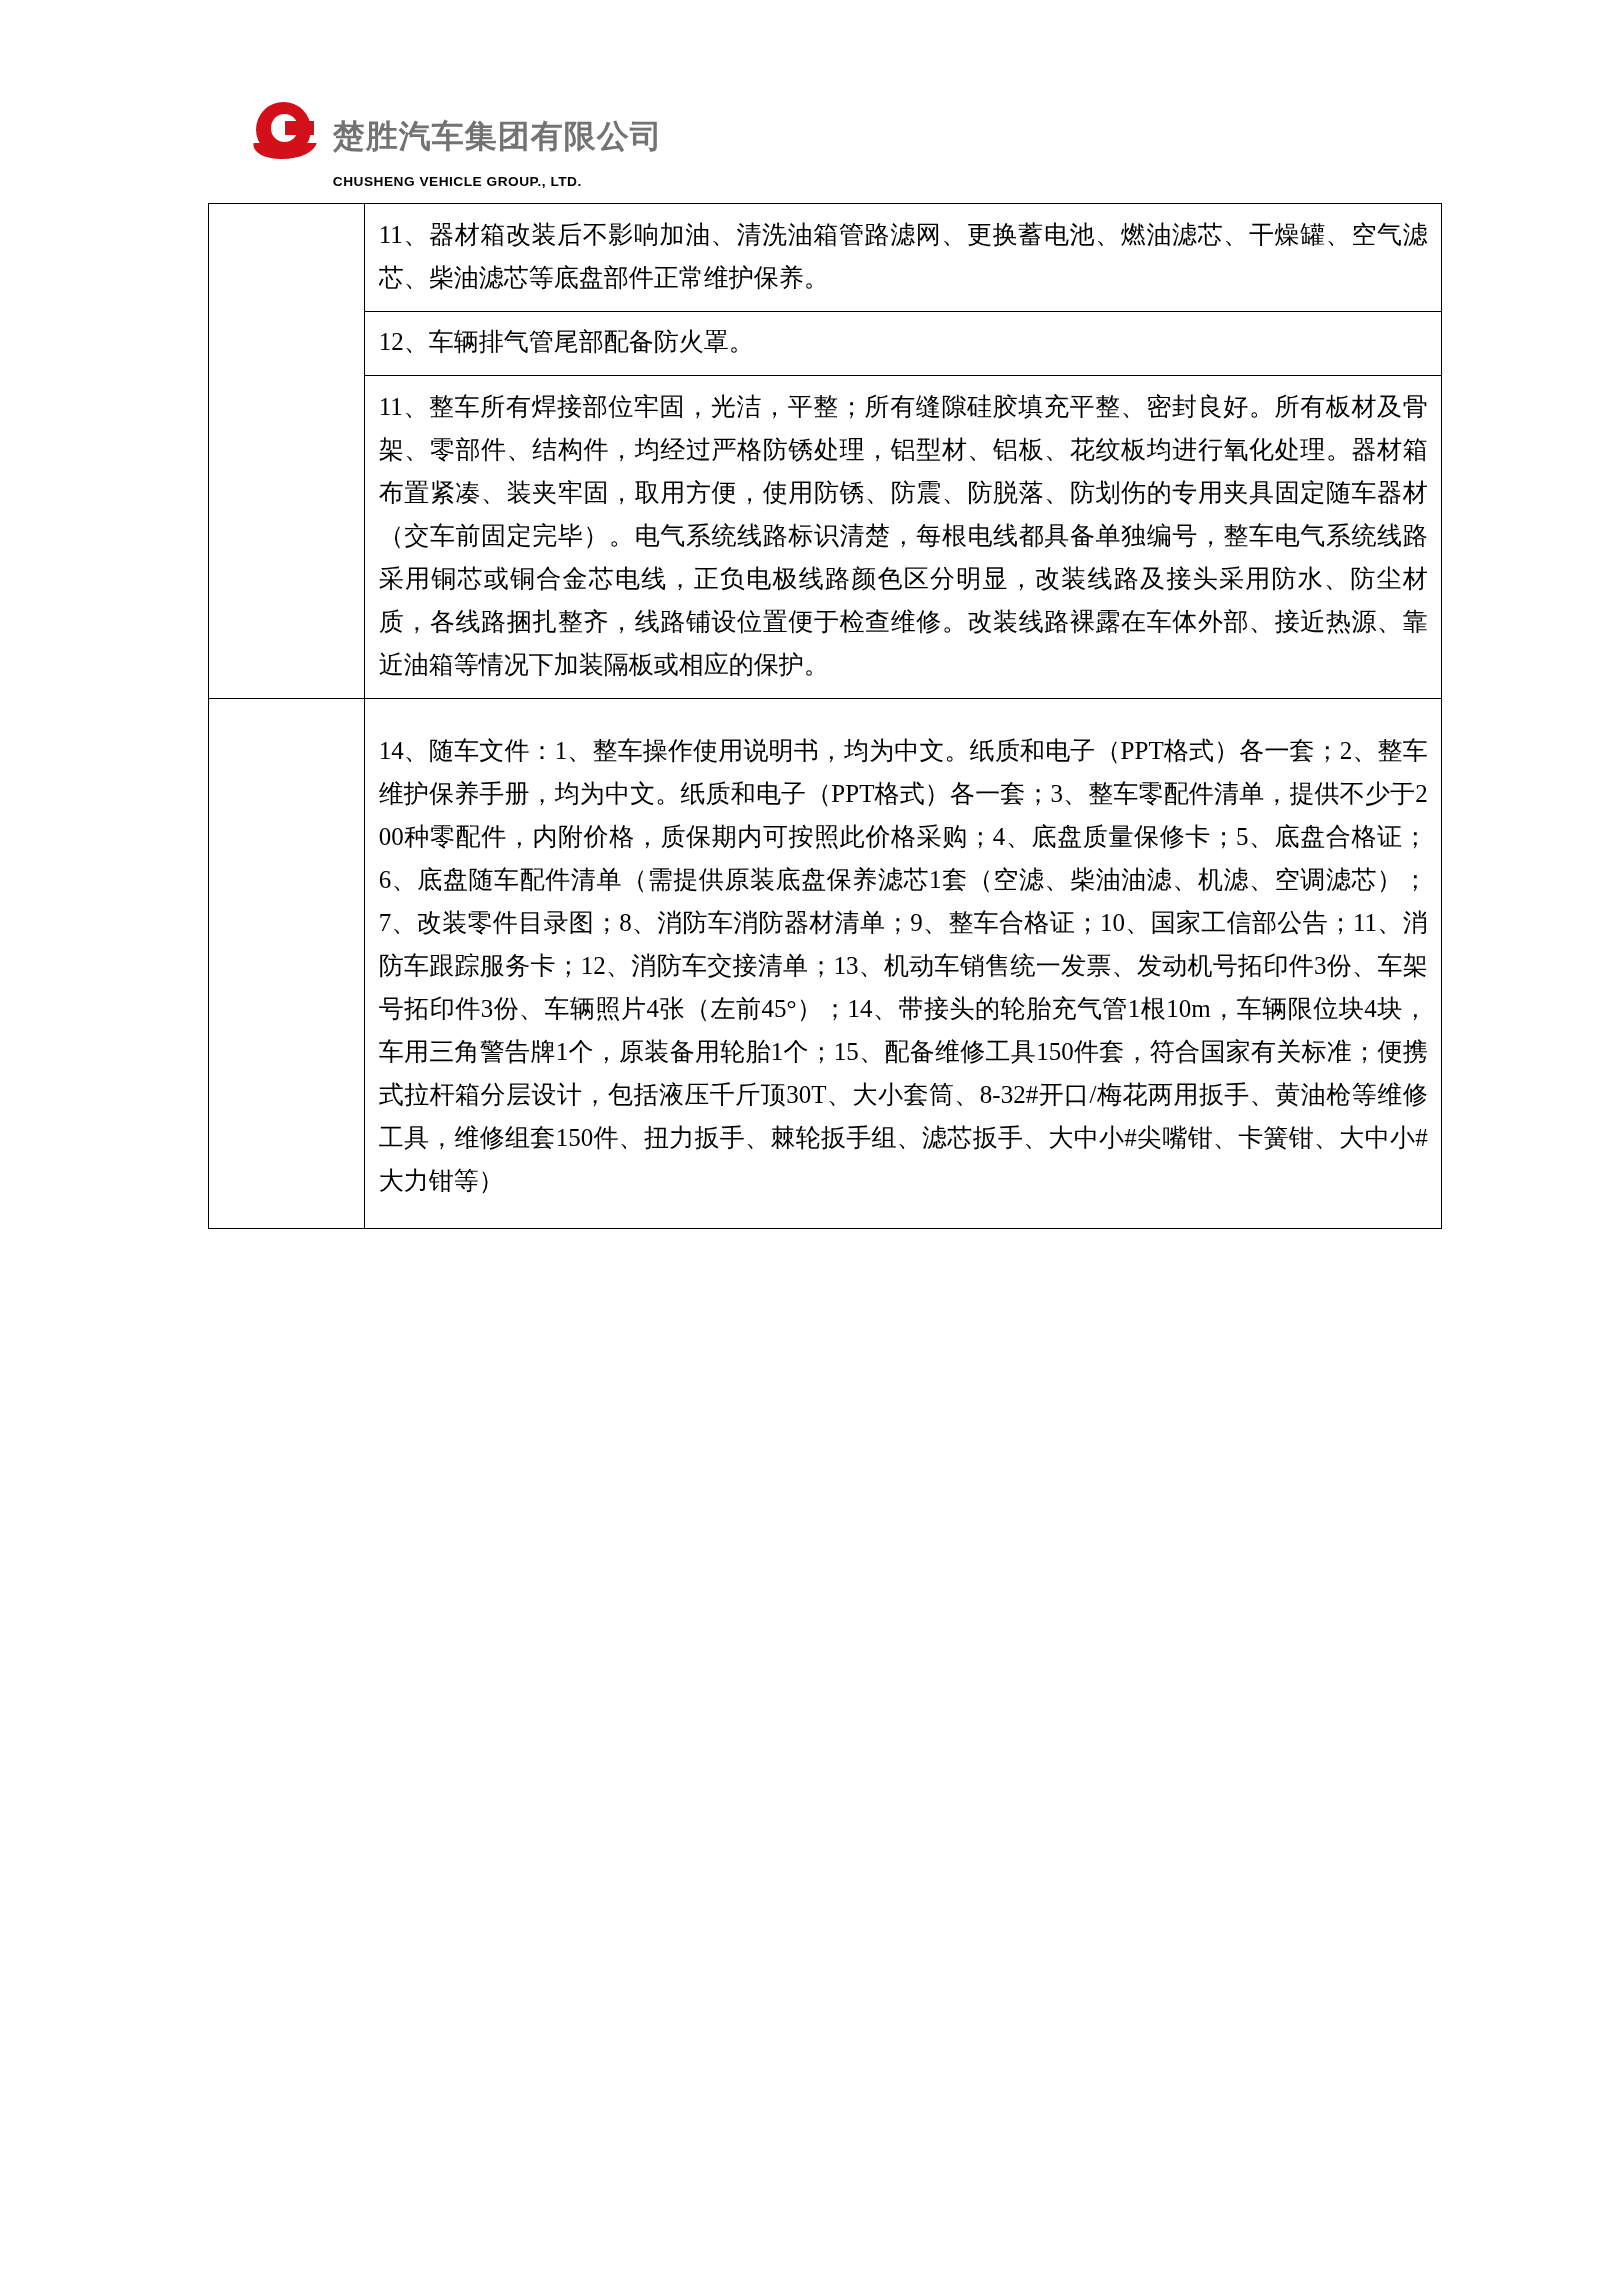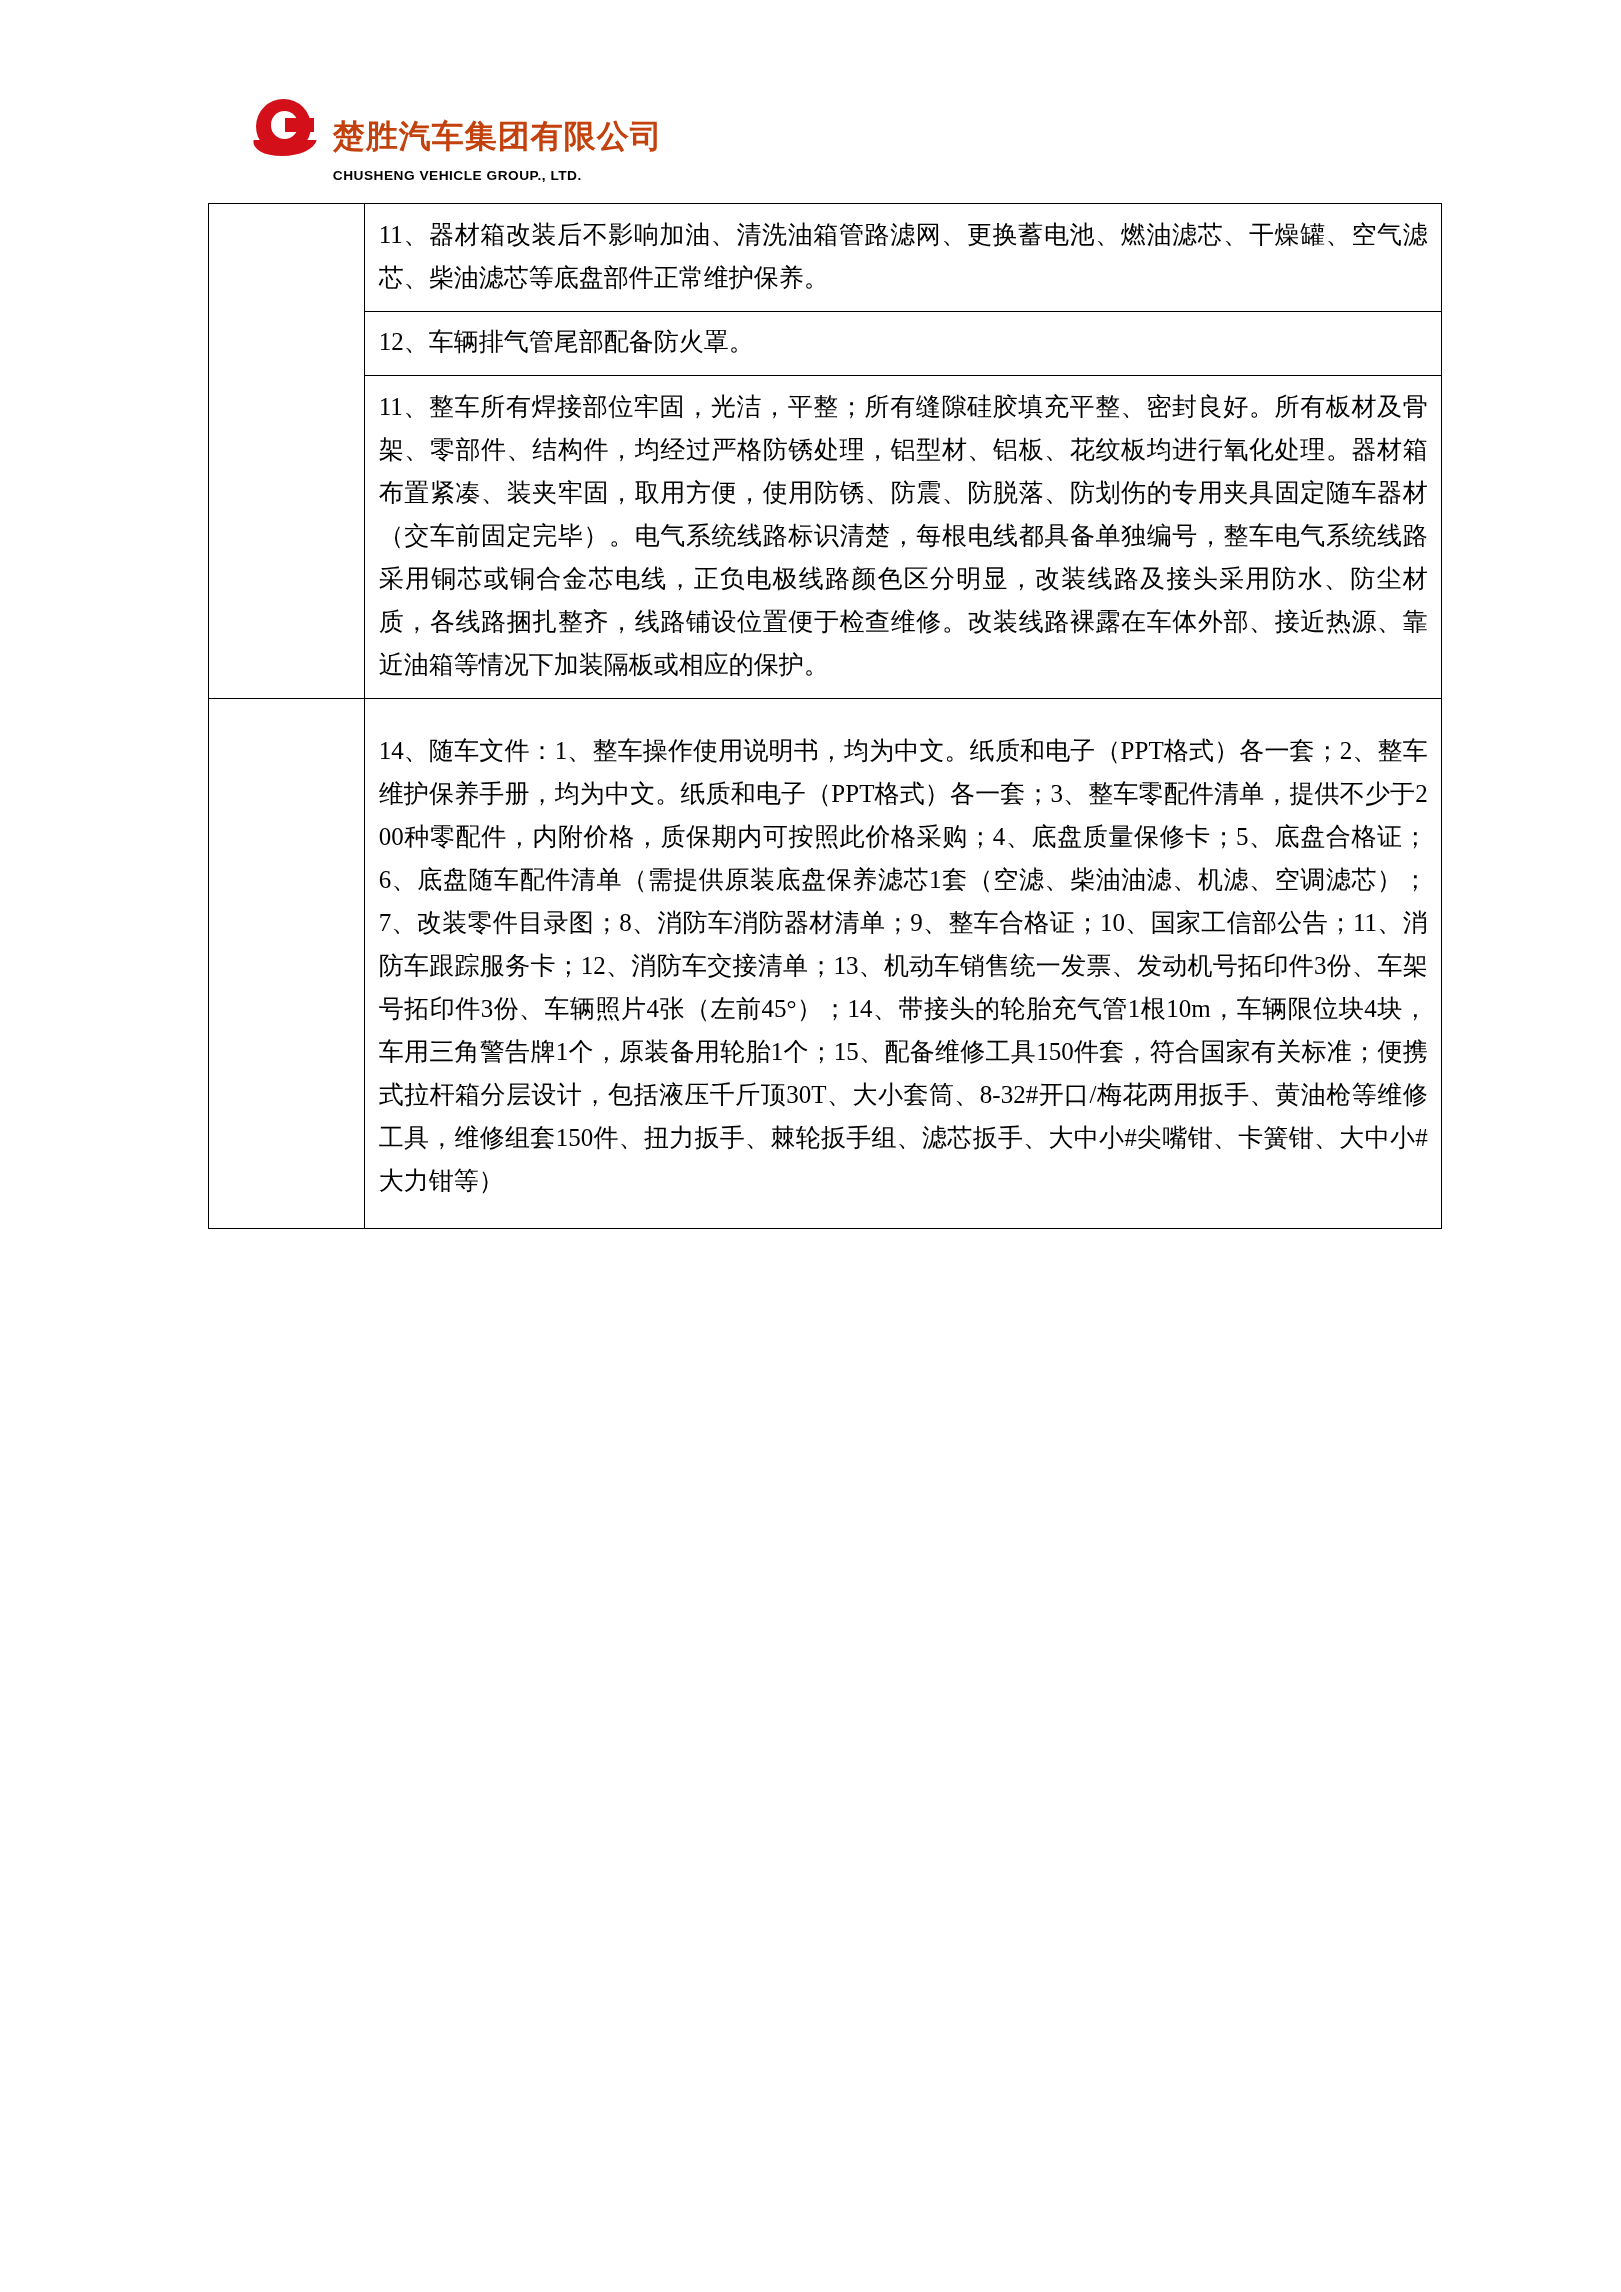--- a/index.html
+++ b/index.html
@@ -87,32 +87,32 @@
   .logo-text {
     display: flex;
     flex-direction: column;
     justify-content: center;
   }
   .logo-cn {
     font-family: "Liberation Sans", sans-serif;
     font-weight: bold;
     font-size: 32px;
     line-height: 37px;
-    color: #c2410c;
+    color: #737373;
     letter-spacing: 1px;
     margin-top: 38px;
   }
   .logo-en {
     font-family: "Liberation Sans", sans-serif;
     font-weight: bold;
     font-size: 13.7px;
     line-height: 17.6px;
     color: #000000;
     letter-spacing: 0.5px;
-    margin-top: 12px;
+    margin-top: 18px;
   }
   
   .doc-table {
     position: absolute;
     left: 208px;
     top: 203px;
     width: 1206px;
     border-collapse: collapse;
     table-layout: fixed;
   }

